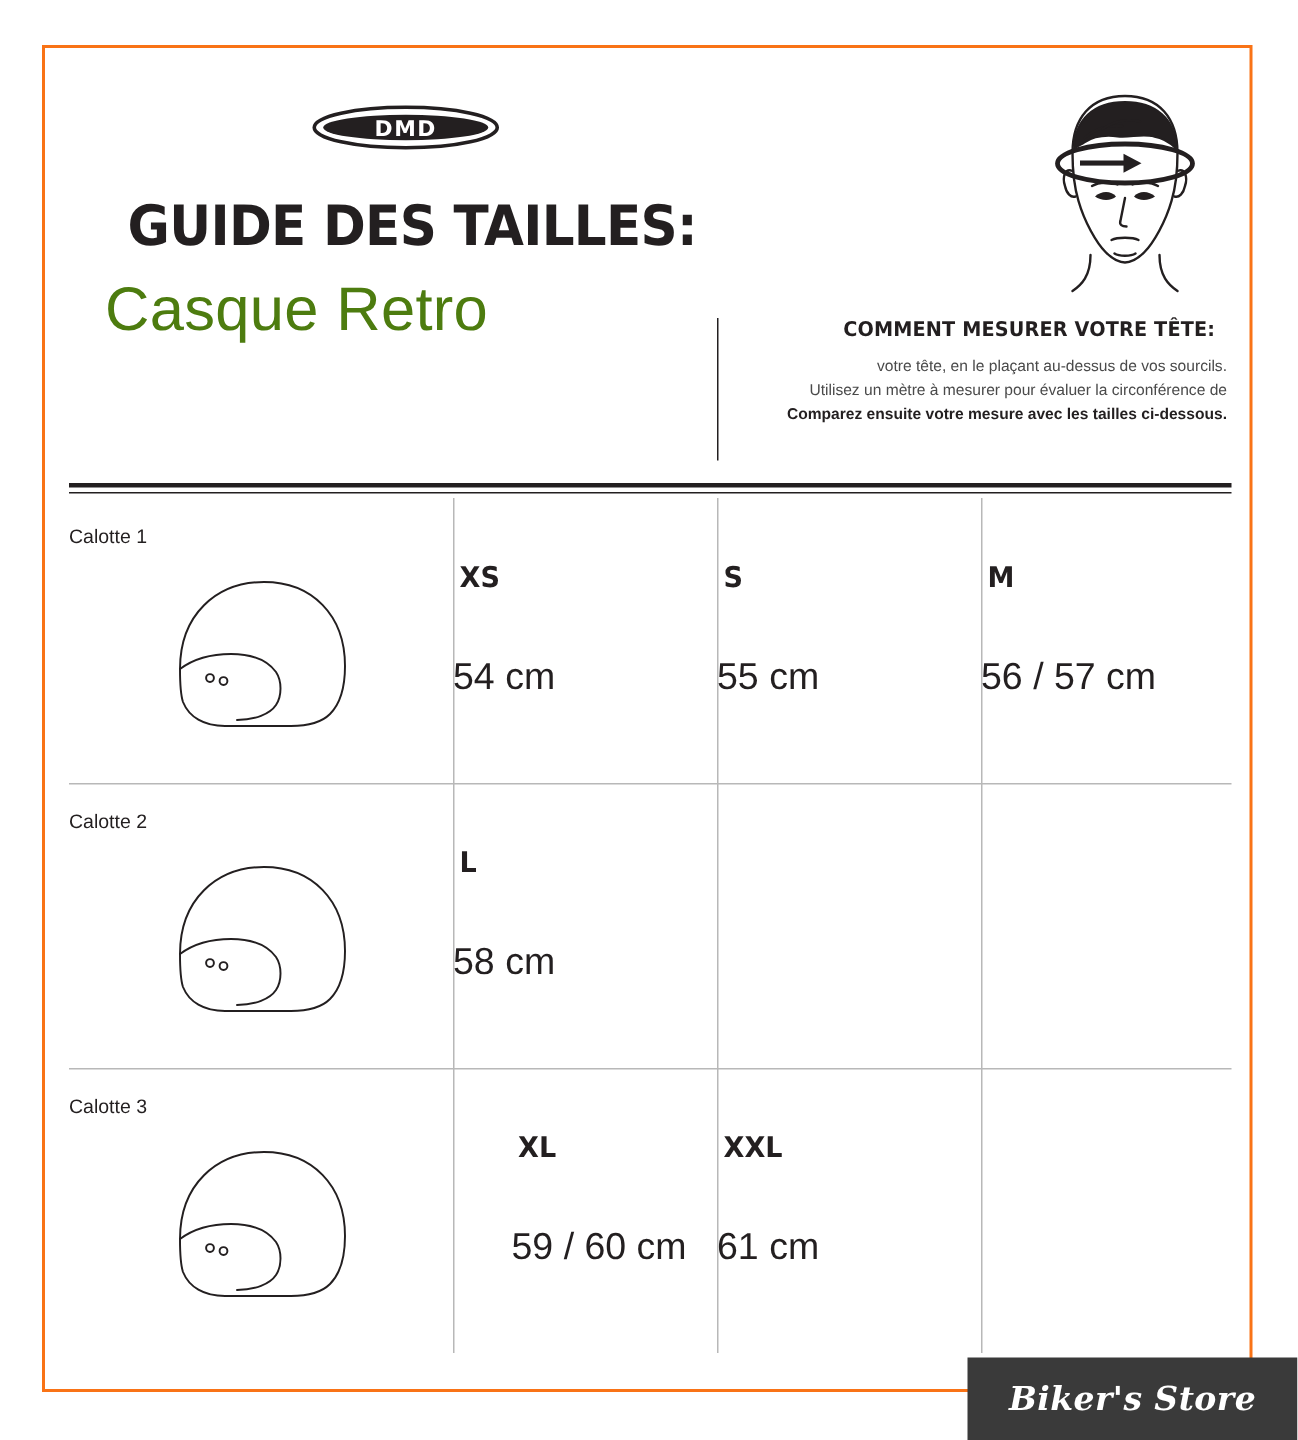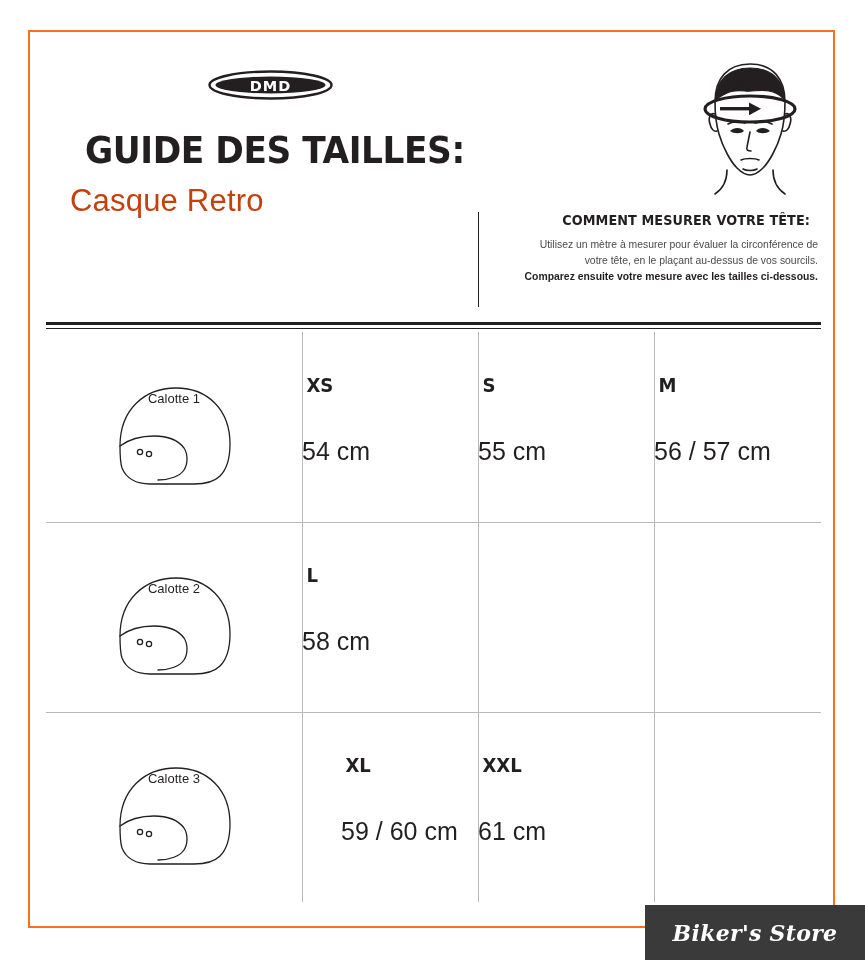--- a/index.html
+++ b/index.html
@@ -62,22 +62,22 @@
     font-weight: bold;
     font-size: 37px;
     letter-spacing: -0.5px;
     color: #231f20;
     transform: scaleX(0.93);
     line-height: 1.05;
   }
   .title-sub {
     font-family: "Liberation Sans", sans-serif;
     font-weight: normal;
-    font-size: 31px;
-    color: #c2410c;
+    font-size: 41px;
+    color: #4d7c0f;
     margin-top: 12px;
     letter-spacing: 0.2px;
   }
 
   .vert-divider {
     position: absolute;
     left: 448px;
     top: 180px;
     width: 1px;
     height: 95px;
@@ -171,24 +171,23 @@
     left: 0;
     top: 0;
     width: 256px;
     height: 190px;
   }
   .shell-label {
     position: absolute;
     top: 18px;
     left: 0;
     width: 256px;
-    text-align: center;
+    text-align: left;
     font-size: 13px;
     color: #231f20;
-    margin-top: 41px;
   }
   .shell-art {
     position: absolute;
     left: 60px;
     top: 42px;
     width: 140px;
     height: 120px;
   }
 
   .size-cell {
@@ -301,22 +300,22 @@
           <g fill="#231f20" stroke="none">
             <rect x="45" y="55" width="30" height="3.4"></rect>
             <polygon points="74,50.5 86,56.8 74,63.2"></polygon>
           </g>
         </svg>
       </div>
 
       <div class="measure-block">
         <div class="measure-title">COMMENT MESURER VOTRE TÊTE:</div>
         <div class="measure-text">
+          <div>votre tête, en le plaçant au-dessus de vos sourcils.</div>
           <div>Utilisez un mètre à mesurer pour évaluer la circonférence de</div>
-          <div>votre tête, en le plaçant au-dessus de vos sourcils.</div>
           <div class="bold">Comparez ensuite votre mesure avec les tailles ci-dessous.</div>
         </div>
       </div>
     </div>
 
     <div class="rule-thick"></div>
     <div class="rule-thin"></div>
 
     <div class="table">
 

